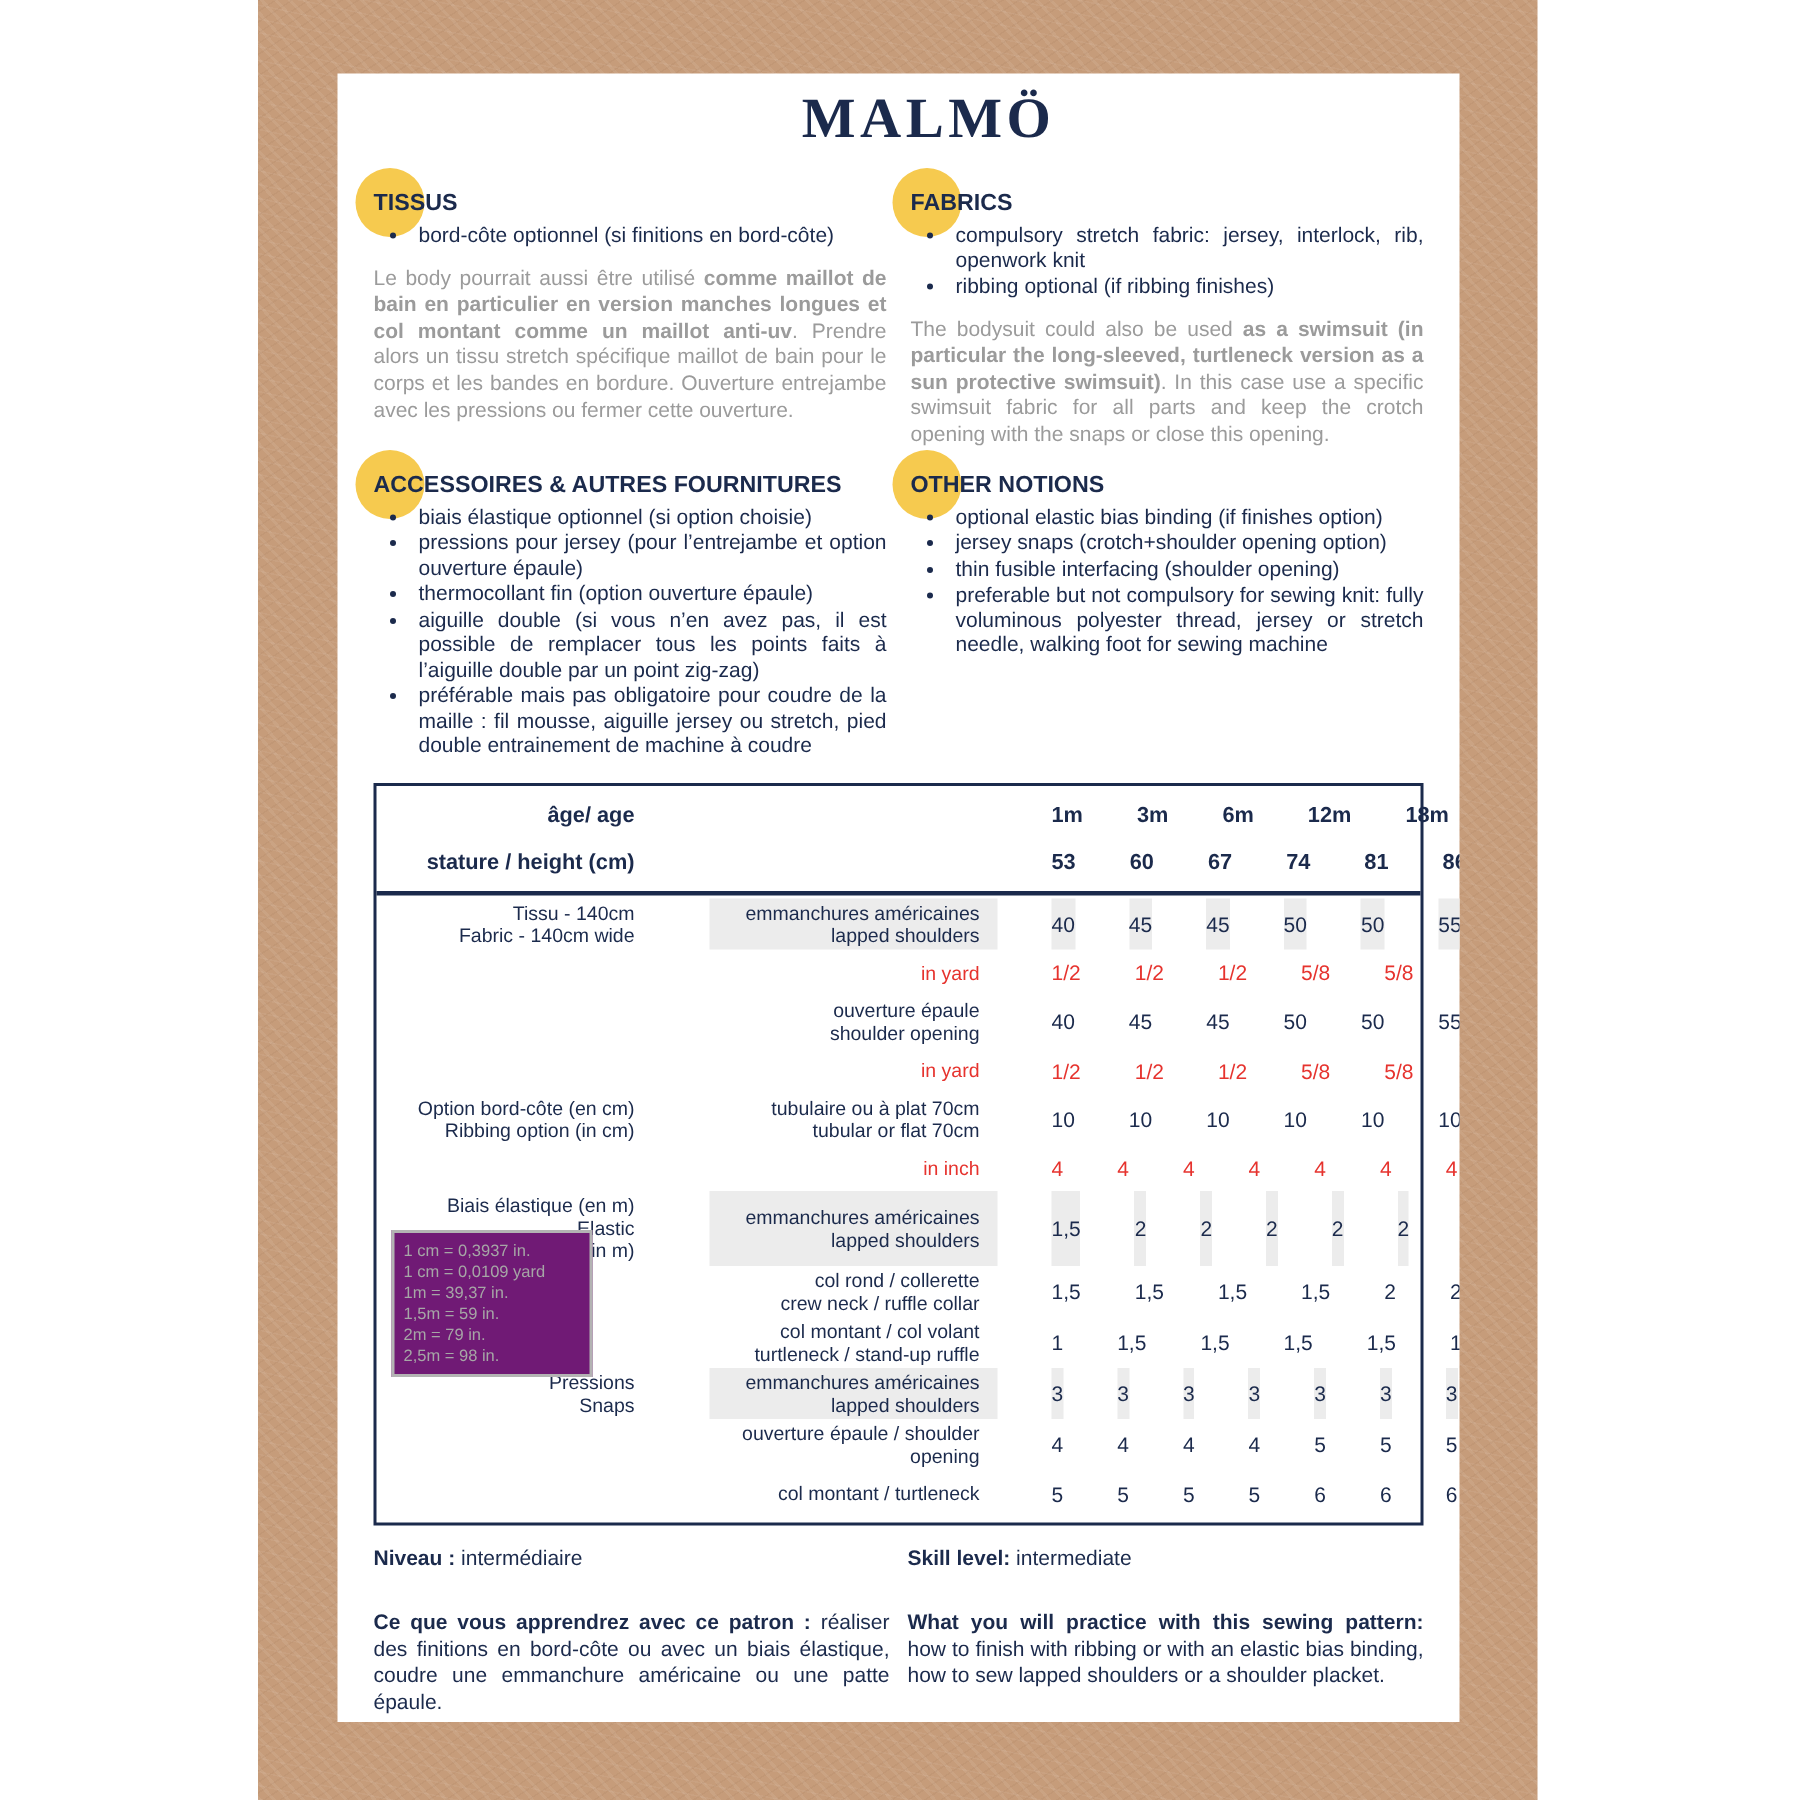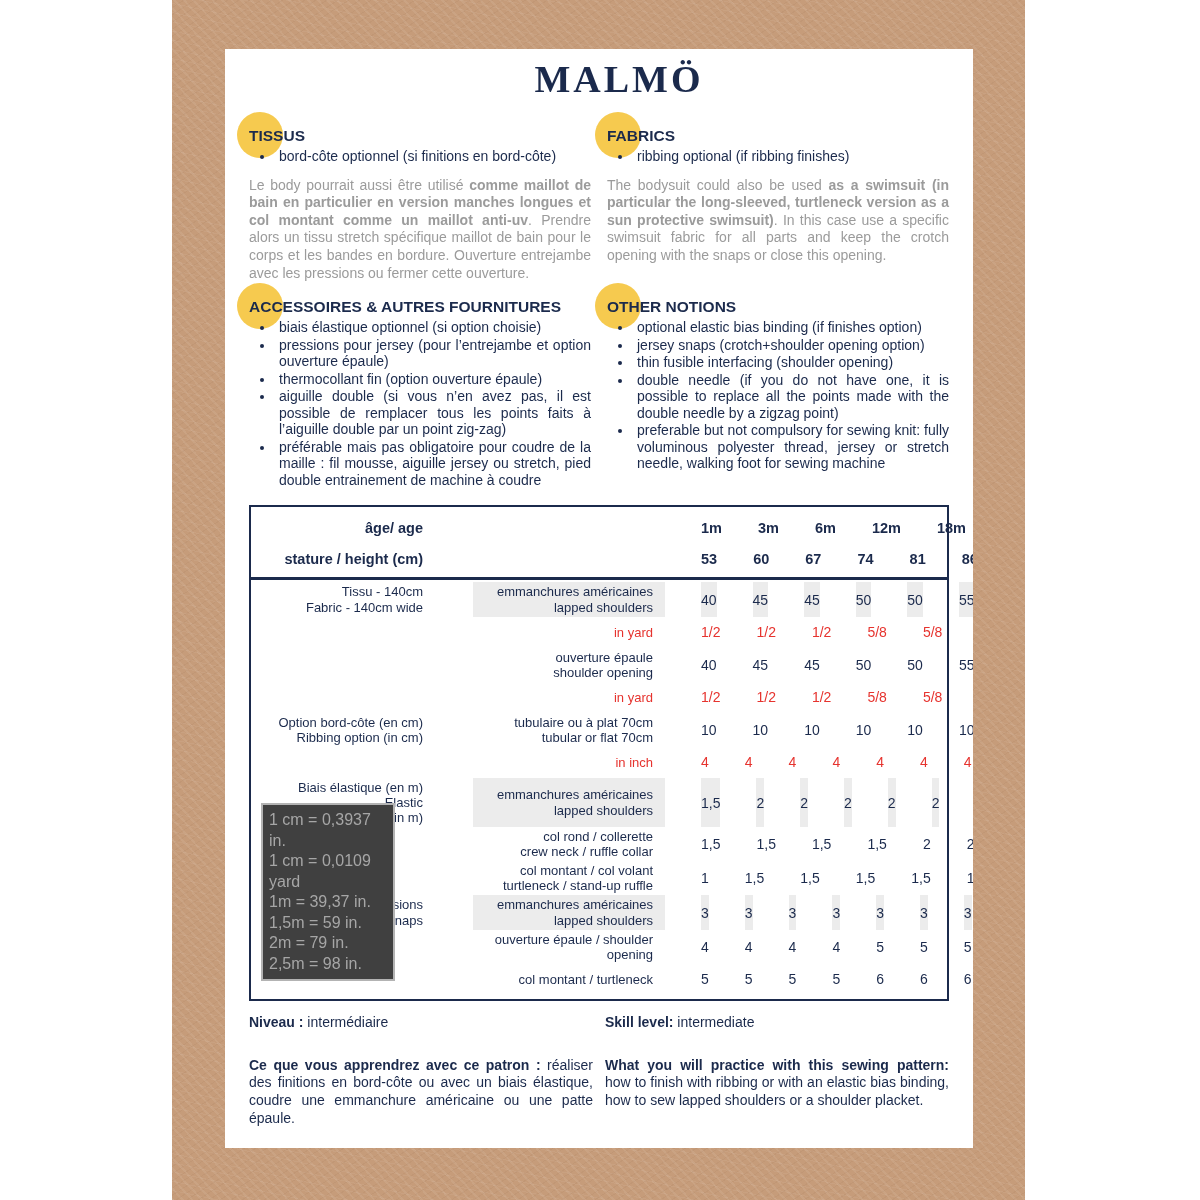--- a/index.html
+++ b/index.html
@@ -64,22 +64,22 @@
   .trow{display:grid;grid-template-columns:178px 192px repeat(8,1fr);gap:36px;}
   .cell{display:flex;align-items:center;min-height:27px;padding:2px 0;}
   .gcell{justify-content:flex-end;text-align:right;padding-right:14px;font-size:13px;line-height:1.16;white-space:pre-line;color:var(--navy);}
   .lcell{justify-content:flex-end;text-align:right;padding-right:12px;font-size:13px;line-height:1.16;white-space:pre-line;color:var(--navy);}
   .vcell{justify-content:center;text-align:center;font-size:14px;color:var(--navy);}
   .hdr{font-weight:bold;font-size:14.5px;}
   .red{color:var(--red);}
   .shade .lcell,.shade .vcell{background:var(--rowgray);}
   .rule{height:3px;background:var(--navy);margin:3px -8px 2px;}
   .convbox{
-    position:absolute;left:10px;top:296px;width:118px;background:#404040;
-    border:2px solid #b3b3b3;color:#a6a6a6;font-size:16px;line-height:1.28;
+    position:absolute;left:10px;top:296px;width:118px;background:#701a75;
+    border:2px solid #b3b3b3;color:#a6a6a6;font-size:11px;line-height:1.28;
     padding:5px 6px;
   }
   
   .bgrid{display:grid;grid-template-columns:1fr 1fr;column-gap:12px;}
   .skill{font-size:14px;margin-top:13px;}
   .learn{font-size:14px;line-height:1.26;text-align:justify;margin-top:13px;}
 </style>
 </head>
 <body>
 
@@ -99,20 +99,21 @@
             <li>bord-côte optionnel (si finitions en bord-côte)</li>
           </ul>
         <p class="para"><span>Le body pourrait aussi être utilisé </span><b>comme maillot de bain en particulier en version manches longues et col montant comme un maillot anti-uv</b><span>. Prendre alors un tissu stretch spécifique maillot de bain pour le corps et les bandes en bordure. Ouverture entrejambe avec les pressions ou fermer cette ouverture.</span></p>
       </section>
       <section>
         <h2 class="sec-title">
           <span class="hl"></span>
           <span class="txt">FABRICS</span>
         </h2>
         <ul class="blist">
+            <li>compulsory stretch fabric: jersey, interlock, rib, openwork knit</li>
             <li>ribbing optional (if ribbing finishes)</li>
           </ul>
         <p class="para"><span>The bodysuit could also be used </span><b>as a swimsuit (in particular the long-sleeved, turtleneck version as a sun protective swimsuit)</b><span>. In this case use a specific swimsuit fabric for all parts and keep the crotch opening with the snaps or close this opening.</span></p>
       </section>
       <section>
         <h2 class="sec-title">
           <span class="hl"></span>
           <span class="txt">ACCESSOIRES &amp; AUTRES FOURNITURES</span>
         </h2>
         <ul class="blist">
@@ -125,21 +126,20 @@
       </section>
       <section>
         <h2 class="sec-title">
           <span class="hl"></span>
           <span class="txt">OTHER NOTIONS</span>
         </h2>
         <ul class="blist">
             <li>optional elastic bias binding (if finishes option)</li>
             <li>jersey snaps (crotch+shoulder opening option)</li>
             <li>thin fusible interfacing (shoulder opening)</li>
-            <li>double needle (if you do not have one, it is possible to replace all the points made with the double needle by a zigzag point)</li>
             <li>preferable but not compulsory for sewing knit: fully voluminous polyester thread, jersey or stretch needle, walking foot for sewing machine</li>
           </ul>
       </section>
     </div>
   </div>
 
   <div class="tablewrap">
     <div>
         <div class="trow">
           <div class="cell gcell hdr">âge/ age</div>

